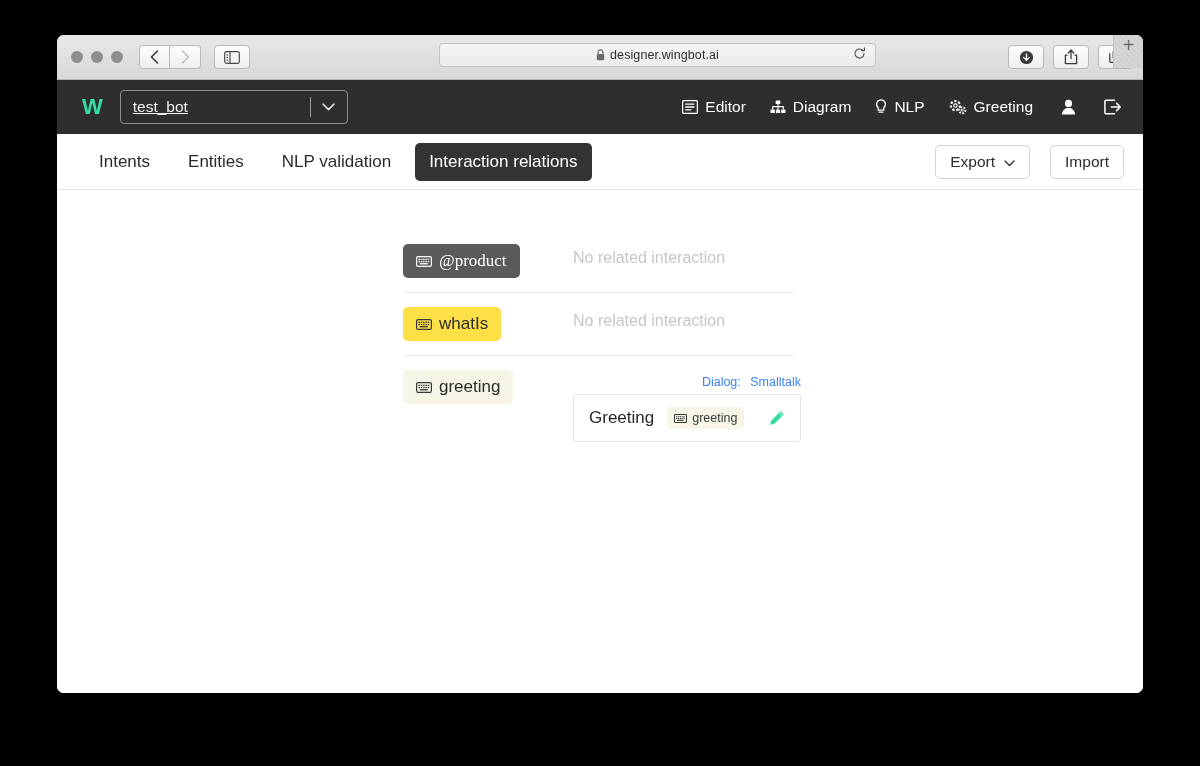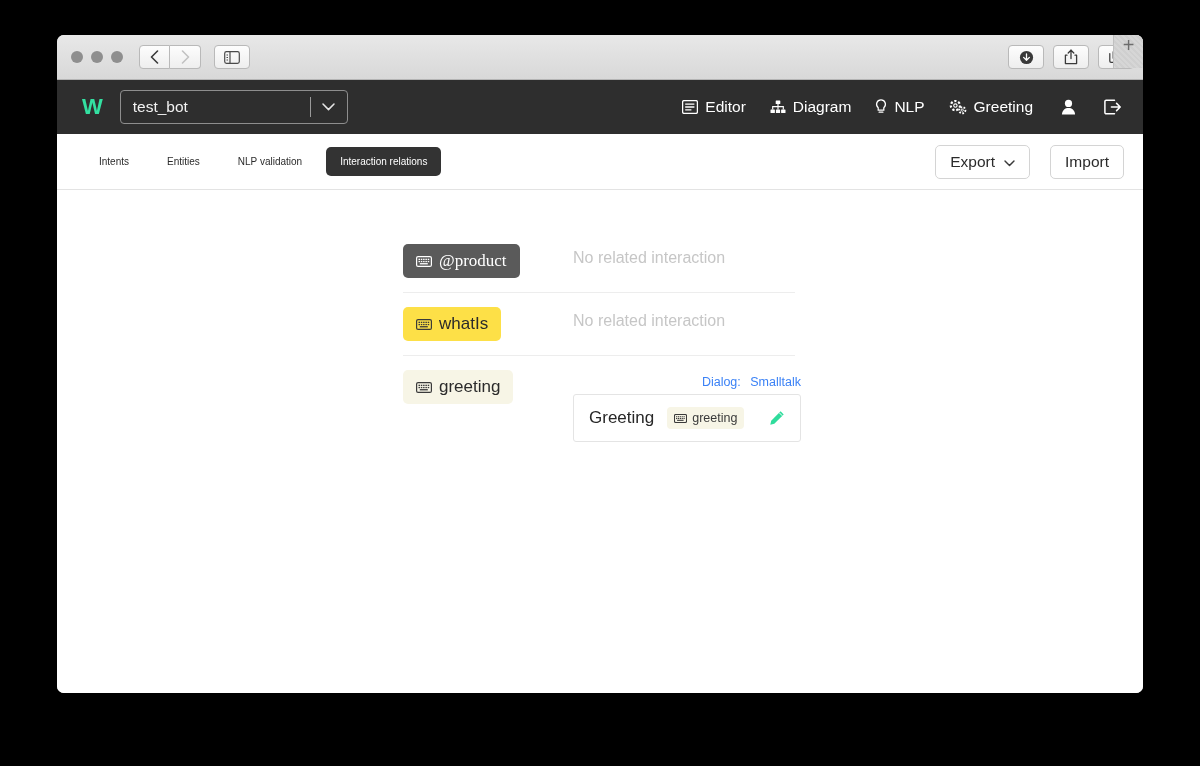--- a/index.html
+++ b/index.html
@@ -89,20 +89,21 @@
     margin-right: 18px;
   }
   #bot-selector {
     width: 228px; height: 34px;
     border: 1px solid #8e8e8e;
     border-radius: 4px;
     display: flex; align-items: center;
     padding: 0 0 0 12px;
     color: #f2f2f2;
     font-size: 15.5px;
+    text-decoration: underline;
   }
   #bot-selector .bot-name { flex: 1; }
   #bot-selector .divider { width: 1px; height: 20px; background: #9a9a9a; }
   #bot-selector .caret { width: 36px; display: flex; align-items: center; justify-content: center; color: #e6e6e6; }
 
   #header-nav { margin-left: auto; display: flex; align-items: center; gap: 24px; }
   .nav-item { display: flex; align-items: center; gap: 7px; color: #ffffff; font-size: 15.5px; }
   .nav-item .nav-icon { display: flex; align-items: center; color: #ffffff; }
   .nav-icon-only { display: flex; align-items: center; color: #ffffff; margin-left: 4px; }
 
@@ -110,21 +111,21 @@
   #tab-bar {
     height: 56px;
     background: #ffffff;
     border-bottom: 1px solid #e3e3e3;
     display: flex;
     align-items: center;
     padding: 0 19px 0 28px;
   }
   .tab {
     padding: 9px 14px;
-    font-size: 10px;
+    font-size: 17px;
     color: #2b2b2b;
     border-radius: 5px;
     margin-right: 10px;
     white-space: nowrap;
   }
   .tab.active { background: #333333; color: #ffffff; }
 
   #tab-actions { margin-left: auto; display: flex; gap: 20px; }
   .ghost-btn {
     height: 34px;
@@ -227,20 +228,33 @@
     <div class="chrome-btn sidebar-btn">
       <svg width="16" height="13" viewBox="0 0 16 13">
         <rect x="0.7" y="0.7" width="14.6" height="11.6" rx="1.8" stroke="#4a4a4a" stroke-width="1.2" fill="none"></rect>
         <line x1="6" y1="0.7" x2="6" y2="12.3" stroke="#4a4a4a" stroke-width="1.2"></line>
         <line x1="2.5" y1="4" x2="4" y2="4" stroke="#4a4a4a" stroke-width="1.1"></line>
         <line x1="2.5" y1="6.5" x2="4" y2="6.5" stroke="#4a4a4a" stroke-width="1.1"></line>
         <line x1="2.5" y1="9" x2="4" y2="9" stroke="#4a4a4a" stroke-width="1.1"></line>
       </svg>
     </div>
 
+    <div id="address-bar">
+      <svg width="9" height="12" viewBox="0 0 9 12">
+        <path d="M2 5 V3.4 A2.5 2.5 0 0 1 7 3.4 V5" stroke="#6a6a6a" stroke-width="1.2" fill="none"></path>
+        <rect x="0.8" y="5" width="7.4" height="6.2" rx="1.1" fill="#6a6a6a"></rect>
+      </svg>
+      <span class="url-text">designer.wingbot.ai</span>
+      <span id="reload-icon">
+        <svg width="13" height="13" viewBox="0 0 13 13">
+          <path d="M11 6.5 A4.5 4.5 0 1 1 9.3 3" stroke="#555" stroke-width="1.2" fill="none" stroke-linecap="round"></path>
+          <path d="M11.4 0.8 L11.4 3.6 L8.6 3.6" stroke="#555" stroke-width="1.2" fill="none" stroke-linecap="round" stroke-linejoin="round"></path>
+        </svg>
+      </span>
+    </div>
 
     <div class="right-chrome">
       <div class="chrome-btn">
         <svg width="15" height="15" viewBox="0 0 15 15">
           <circle cx="7.5" cy="7.5" r="6.6" fill="#3a3a3a"></circle>
           <path d="M7.5 4 V10 M4.6 7.4 L7.5 10.3 L10.4 7.4" stroke="#fff" stroke-width="1.3" fill="none" stroke-linecap="round" stroke-linejoin="round"></path>
         </svg>
       </div>
       <div class="chrome-btn">
         <svg width="14" height="16" viewBox="0 0 14 16">

